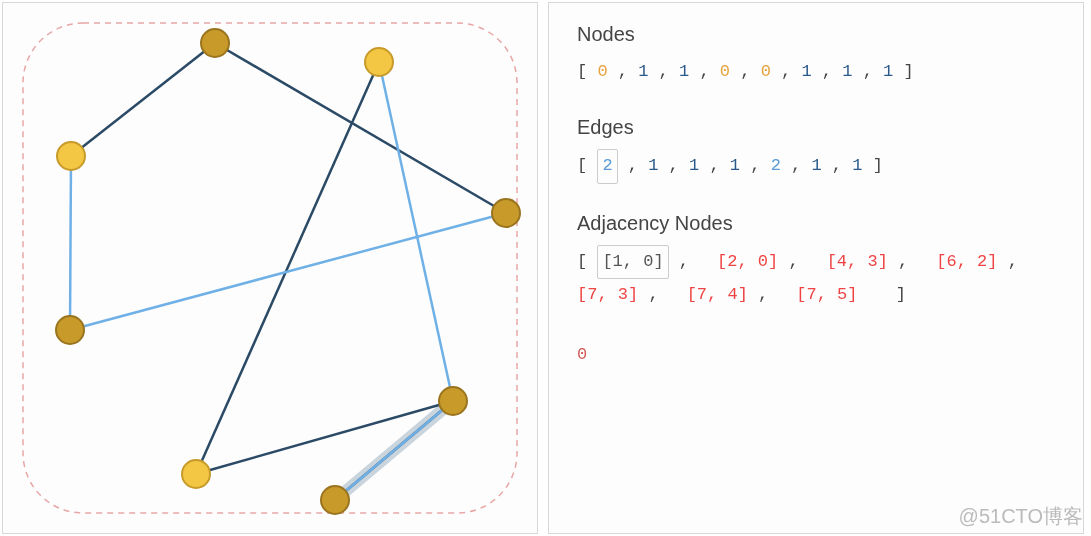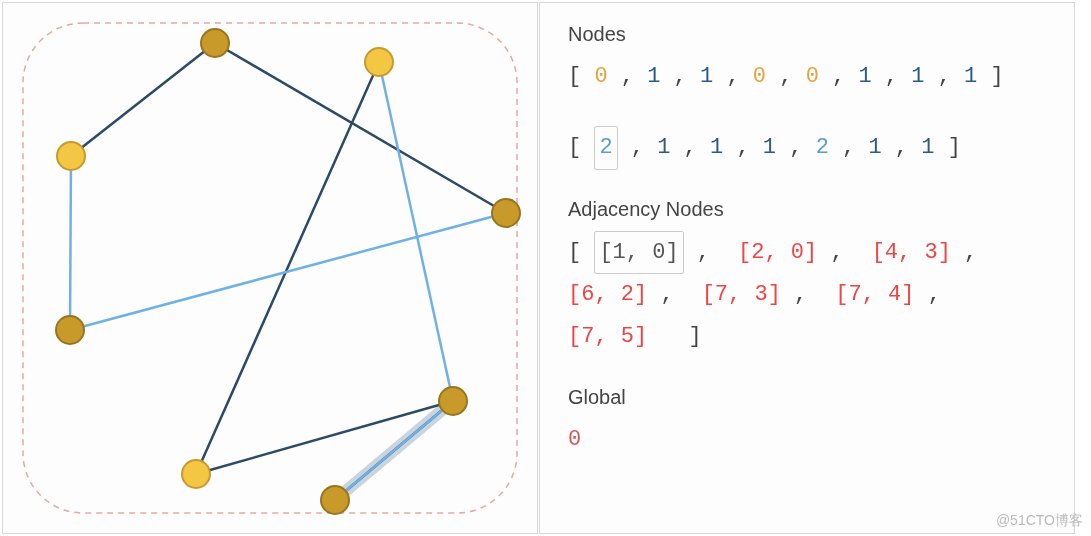--- a/index.html
+++ b/index.html
@@ -6,21 +6,21 @@
     margin: 0;
     padding: 0;
     width: 1091px;
     height: 536px;
     background: #fff;
     font-family: -apple-system, "Segoe UI", "Microsoft YaHei", sans-serif;
     color: #333;
   }
   .wrap {
     display: flex;
-    gap: 1px;
+    gap: 10px;
     padding: 2px;
     box-sizing: border-box;
   }
   .panel {
     border: 1px solid #d8d8d8;
     background: #fdfdfd;
     box-sizing: border-box;
   }
   .left {
     width: 536px;
@@ -35,21 +35,21 @@
   svg { display: block; }
   .section { margin-bottom: 28px; }
   .section h3 {
     font-size: 20px;
     font-weight: 400;
     color: #444;
     margin: 0 0 10px 0;
   }
   .arr {
     font-family: Consolas, "Courier New", monospace;
-    font-size: 22px;
+    font-size: 17px;
     color: #444;
     line-height: 1.9;
   }
   .arr .v { display:inline; }
   .arr .v0 { color: #e6a23c; }   
   .arr .v1 { color: #2b5a8a; }   
   .arr .v2 { color: #5b9bd5; }   
   .arr .gray { color: #ef4444; }
   .arr .red { color: #d45a5a; }
   .arr .brk { color: #444; }
@@ -63,21 +63,21 @@
   .hl-box {
     display: inline-block;
     border: 1px solid #ccc;
     padding: 0 4px;
     border-radius: 2px;
   }
   .watermark {
     position: absolute;
     right: 8px;
     bottom: 6px;
-    font-size: 14px;
+    font-size: 20px;
     color: #bbb;
     pointer-events: none;
   }
 </style>
 </head>
 <body>
 
 <div class="wrap">
   <div class="panel left">
     <svg id="graph-svg" width="534" height="530">
@@ -103,29 +103,29 @@
       </svg>
   </div>
   <div class="panel right">
 
     <div class="section">
       <h3>Nodes</h3>
       <div class="arr" id="nodes-arr"><span class="brk">[ </span><span class="v v0">0</span><span class="sep"> ,   </span><span class="v v1">1</span><span class="sep"> ,   </span><span class="v v1">1</span><span class="sep"> ,   </span><span class="v v0">0</span><span class="sep"> ,   </span><span class="v v0">0</span><span class="sep"> ,   </span><span class="v v1">1</span><span class="sep"> ,   </span><span class="v v1">1</span><span class="sep"> ,   </span><span class="v v1">1</span><span class="sep"> </span><span class="brk">]</span></div>
     </div>
 
     <div class="section">
+      <h3>Edges</h3>
       <div class="arr" id="edges-arr"><span class="brk">[ </span><span class="hl-box"><span class="v v2">2</span></span><span class="sep"> ,   </span><span class="v v1">1</span><span class="sep"> ,   </span><span class="v v1">1</span><span class="sep"> ,   </span><span class="v v1">1</span><span class="sep"> ,   </span><span class="v v2">2</span><span class="sep"> ,   </span><span class="v v1">1</span><span class="sep"> ,   </span><span class="v v1">1</span><span class="sep"> </span><span class="brk">]</span></div>
     </div>
 
     <div class="section">
       <h3>Adjacency Nodes</h3>
       <div class="arr" id="adj-arr" style="max-width:480px;"><span class="brk">[ </span><span class="adj-item"><span class="hl-box">[1, 0]</span><span class="sep"> ,</span></span><span class="adj-item"><span class="gray">[2, 0]</span><span class="sep"> ,</span></span><span class="adj-item"><span class="gray">[4, 3]</span><span class="sep"> ,</span></span><span class="adj-item"><span class="gray">[6, 2]</span><span class="sep"> ,</span></span><span class="adj-item"><span class="gray">[7, 3]</span><span class="sep"> ,</span></span><span class="adj-item"><span class="gray">[7, 4]</span><span class="sep"> ,</span></span><span class="adj-item"><span class="gray">[7, 5]</span></span><span class="brk"> ]</span></div>
     </div>
 
     <div class="section">
-      <h3>Global</h3>
       <div class="arr"><span class="red">0</span></div>
     </div>
 
   </div>
 </div>
 
 <div class="watermark">@51CTO博客</div>
 
 </body></html>

